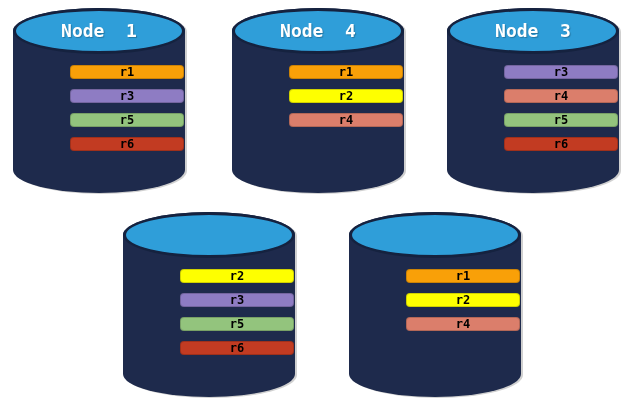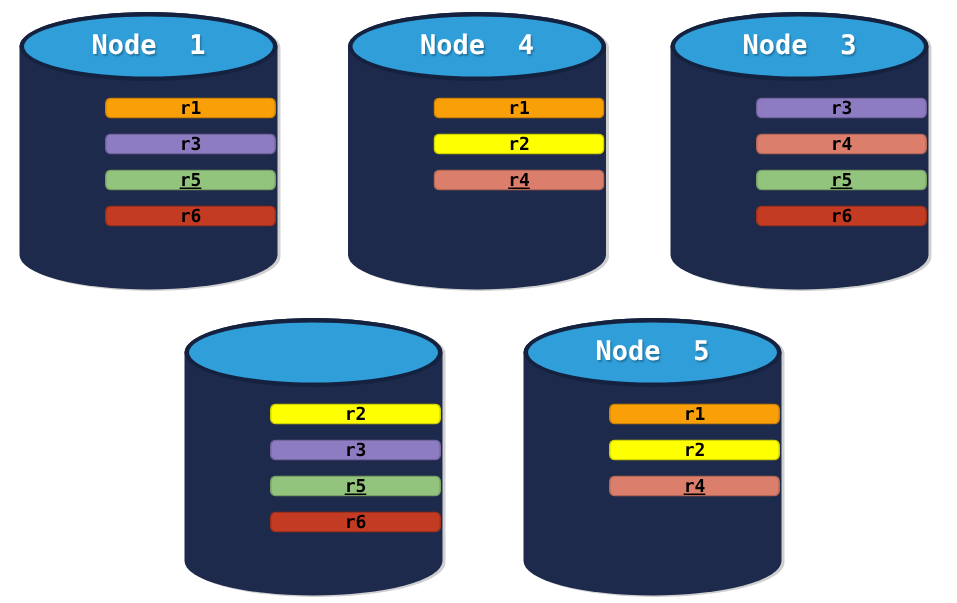--- a/index.html
+++ b/index.html
@@ -48,21 +48,21 @@
     text-align: center;
     color: #000000;
     font-family: "DejaVu Sans Mono", "Liberation Mono", monospace;
     font-weight: bold;
     font-size: 12px;
     line-height: 12px;
     margin-left: 28px;
   }
   .pos-0 { top: 57px; }
   .pos-1 { top: 81px; }
-  .pos-2 { top: 105px; text-decoration: underline; }
+  .pos-2 { top: 105px; }
   .pos-3 { top: 129px; }
 </style>
 </head>
 <body>
 
 <div class="canvas">
 
   <div class="node n1">
     <div class="cyl-body" style="background-color: rgb(30, 42, 76);"></div>
     <div class="cyl-top" style="background-color: rgb(47, 158, 217);"></div>
@@ -97,19 +97,18 @@
     <div class="cyl-top" style="background-color: rgb(47, 158, 217);"></div>
     <div class="replica pos-0" style="background-color: rgb(254, 255, 0);">r2</div>
     <div class="replica pos-1" style="background-color: rgb(142, 124, 195);">r3</div>
     <div class="replica pos-2" style="background-color: rgb(147, 196, 125);">r5</div>
     <div class="replica pos-3" style="background-color: rgb(194, 59, 34);">r6</div>
   </div>
 
   <div class="node n5">
     <div class="cyl-body" style="background-color: rgb(30, 42, 76);"></div>
     <div class="cyl-top" style="background-color: rgb(47, 158, 217);"></div>
-    <div class="node-title">Node  5</div>
     <div class="replica pos-0" style="background-color: rgb(249, 160, 8);">r1</div>
     <div class="replica pos-1" style="background-color: rgb(254, 255, 0);">r2</div>
     <div class="replica pos-2" style="background-color: rgb(219, 126, 107);">r4</div>
   </div>
 
 </div>
 
 </body></html>

